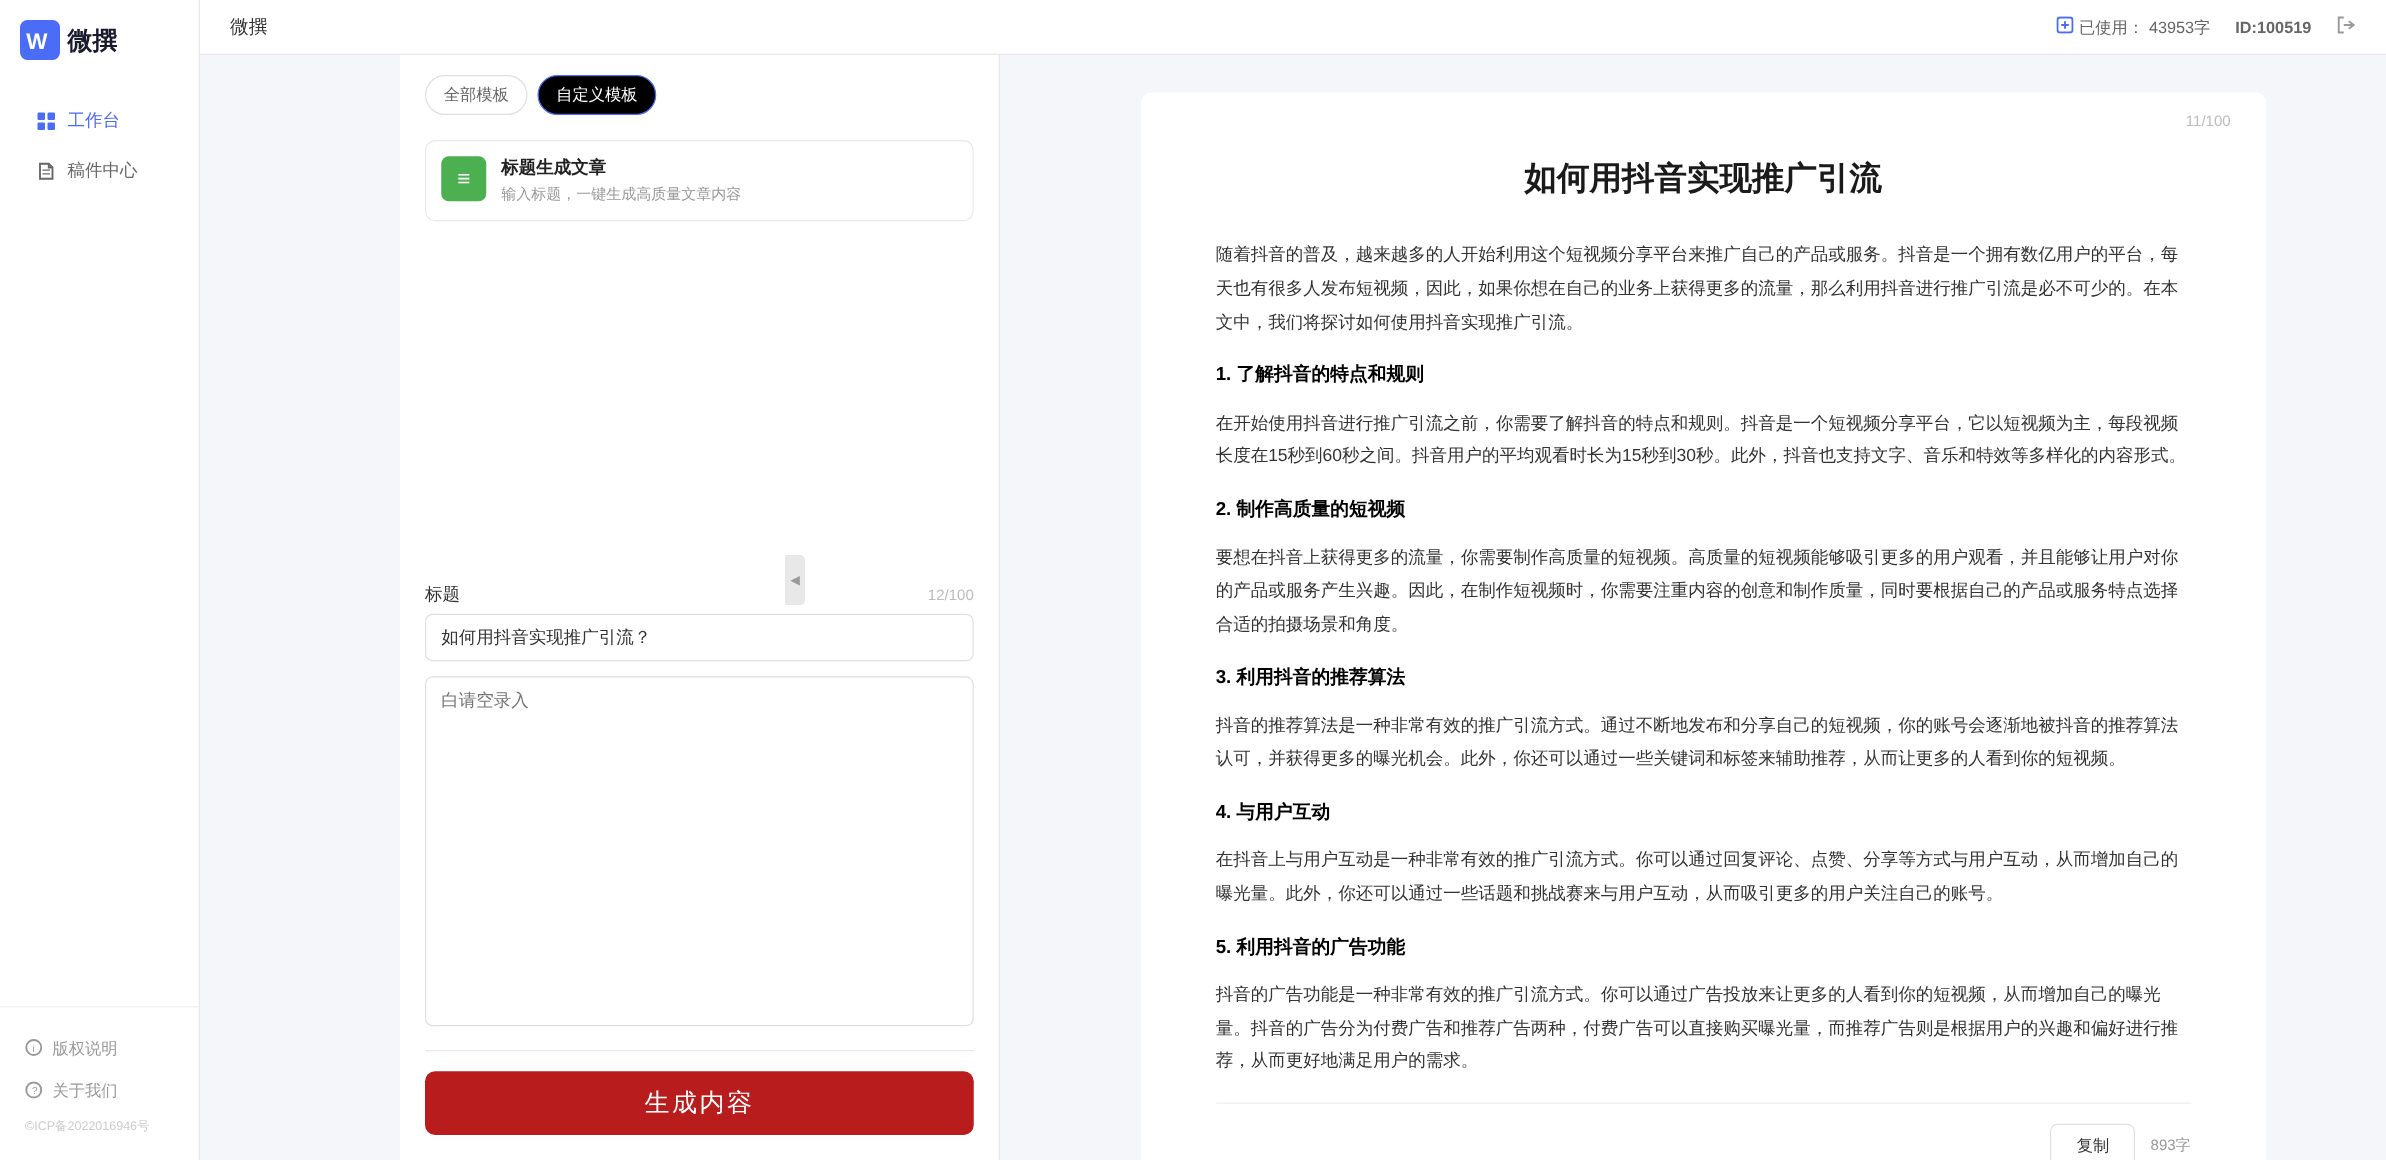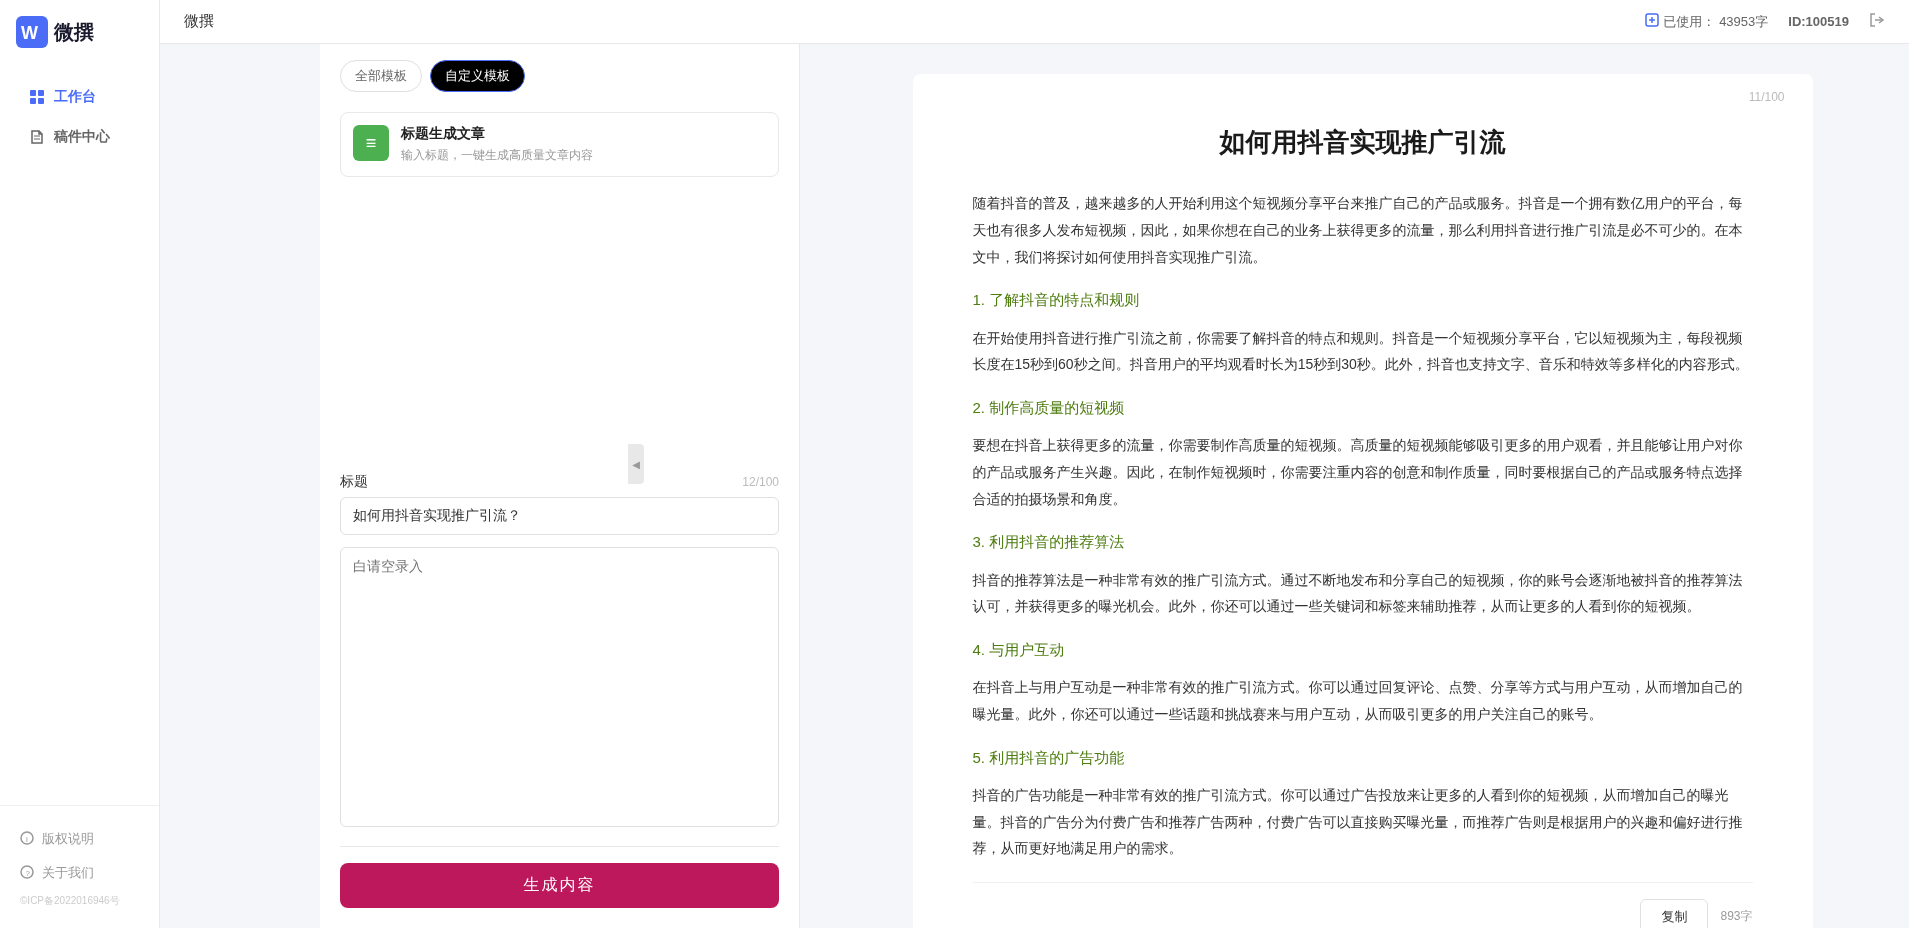--- a/index.html
+++ b/index.html
@@ -36,21 +36,20 @@
     .sidebar-item {
       display: flex;
       align-items: center;
       gap: 8px;
       padding: 10px 20px;
       cursor: pointer;
       color: #666;
       font-size: 14px;
       border-radius: 4px;
       margin: 2px 8px;
-      font-weight: bold;
     }
     .sidebar-item.active { color: #4a6cf7; }
     .sidebar-item-icon {
       width: 18px;
       height: 18px;
       display: flex;
       align-items: center;
       justify-content: center;
     }
     .sidebar-footer {
@@ -239,25 +238,25 @@
       background: #e8e8e8;
       margin: 16px 20px 0;
     }
 
     .generate-btn-wrap {
       padding: 16px 20px 20px;
     }
     .generate-btn {
       width: 100%;
       padding: 12px;
-      background: #be185d;
+      background: #b91c1c;
       color: #fff;
       border: none;
       border-radius: 8px;
-      font-size: 16px;
+      font-size: 20px;
       font-weight: 500;
       cursor: pointer;
       letter-spacing: 2px;
     }
 
     
     .collapse-toggle {
       position: fixed;
       left: 628px;
       top: 50%;
@@ -311,22 +310,22 @@
     .article-body {
       font-size: 14px;
       line-height: 1.9;
       color: #333;
     }
     .article-para {
       margin-bottom: 16px;
     }
     .article-heading {
       font-size: 15px;
-      font-weight: 400;
-      color: #4d7c0f;
+      font-weight: 700;
+      color: #000000;
       margin-bottom: 10px;
       margin-top: 6px;
     }
     .article-footer {
       display: flex;
       align-items: center;
       justify-content: flex-end;
       gap: 12px;
       margin-top: 20px;
       padding-top: 16px;

